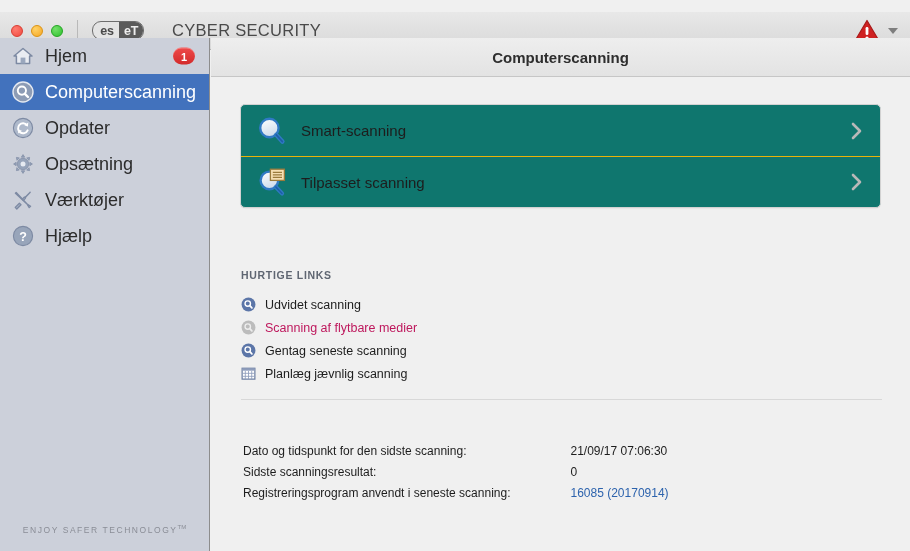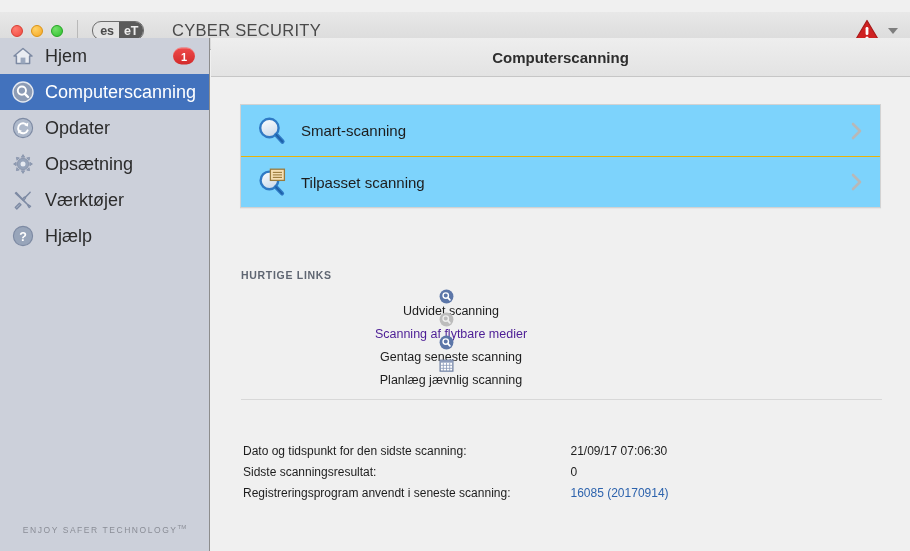--- a/index.html
+++ b/index.html
@@ -89,42 +89,42 @@
   .content { position:absolute; top:38px; left:211px; width:699px; height:513px; background:#f0f0f0; }
   .page-head {
     height:39px; background:linear-gradient(to bottom,#eeeeee,#e3e3e3);
     border-bottom:1px solid #c6c6c6;
     display:flex; align-items:center; justify-content:center;
   }
   .page-title { font-size:15px; font-weight:bold; color:#2e2e2e; }
 
   .scan-card {
     position:absolute; left:29px; top:66px; width:641px;
-    background:#7dd3fc; border:1px solid #d2d2d2; border-radius:0;
+    background:#0f766e; border:1px solid #d2d2d2; border-radius:5px;
     box-shadow:0 1px 1px rgba(0,0,0,0.04);
     overflow:hidden;
   }
   .scan-row {
     height:51px; display:flex; align-items:center; padding:0 14px 0 16px;
     cursor:default;
   }
   .scan-row + .scan-row { border-top:1px solid #eab308; }
   .scan-ico { width:30px; height:30px; flex:0 0 30px; margin-right:14px; display:block; }
   .scan-label { font-size:15px; color:#1d1d1d; flex:1; }
   .chev { width:11px; height:18px; display:block; margin-right:4px; }
 
   .ql-head {
     position:absolute; left:30px; top:231px;
     font-size:10.5px; font-weight:bold; letter-spacing:0.7px; color:#5f6672;
   }
   .ql-list { position:absolute; left:30px; top:251px; width:420px; }
-  .ql-item { display:flex; align-items:center; height:23px; cursor:default;flex-direction:column; }
+  .ql-item { display:flex; align-items:flex-end; height:23px; cursor:default; }
   .ql-ico { width:15px; height:15px; flex:0 0 15px; margin-right:9px; display:block; }
   .ql-label { font-size:12.5px; color:#1d1d1d; }
-  .ql-item.disabled .ql-label { color:#4c1d95; }
+  .ql-item.disabled .ql-label { color:#be185d; }
 
   .divider { position:absolute; left:30px; top:361px; width:641px; height:1px; background:#d8d8d8; }
 
   .settings-row { position:absolute; left:30px; top:371px; display:flex; align-items:center; cursor:default; }
   .settings-ico { width:17px; height:17px; flex:0 0 17px; margin-right:9px; display:block; }
   .settings-label { font-size:12.5px; color:#1d1d1d; }
 
   .info-table { position:absolute; left:30px; top:401px; font-size:12px; color:#1d1d1d; }
   .info-table tr { height:19px; }
   .info-table td.k { padding-right:10px; white-space:nowrap; }

